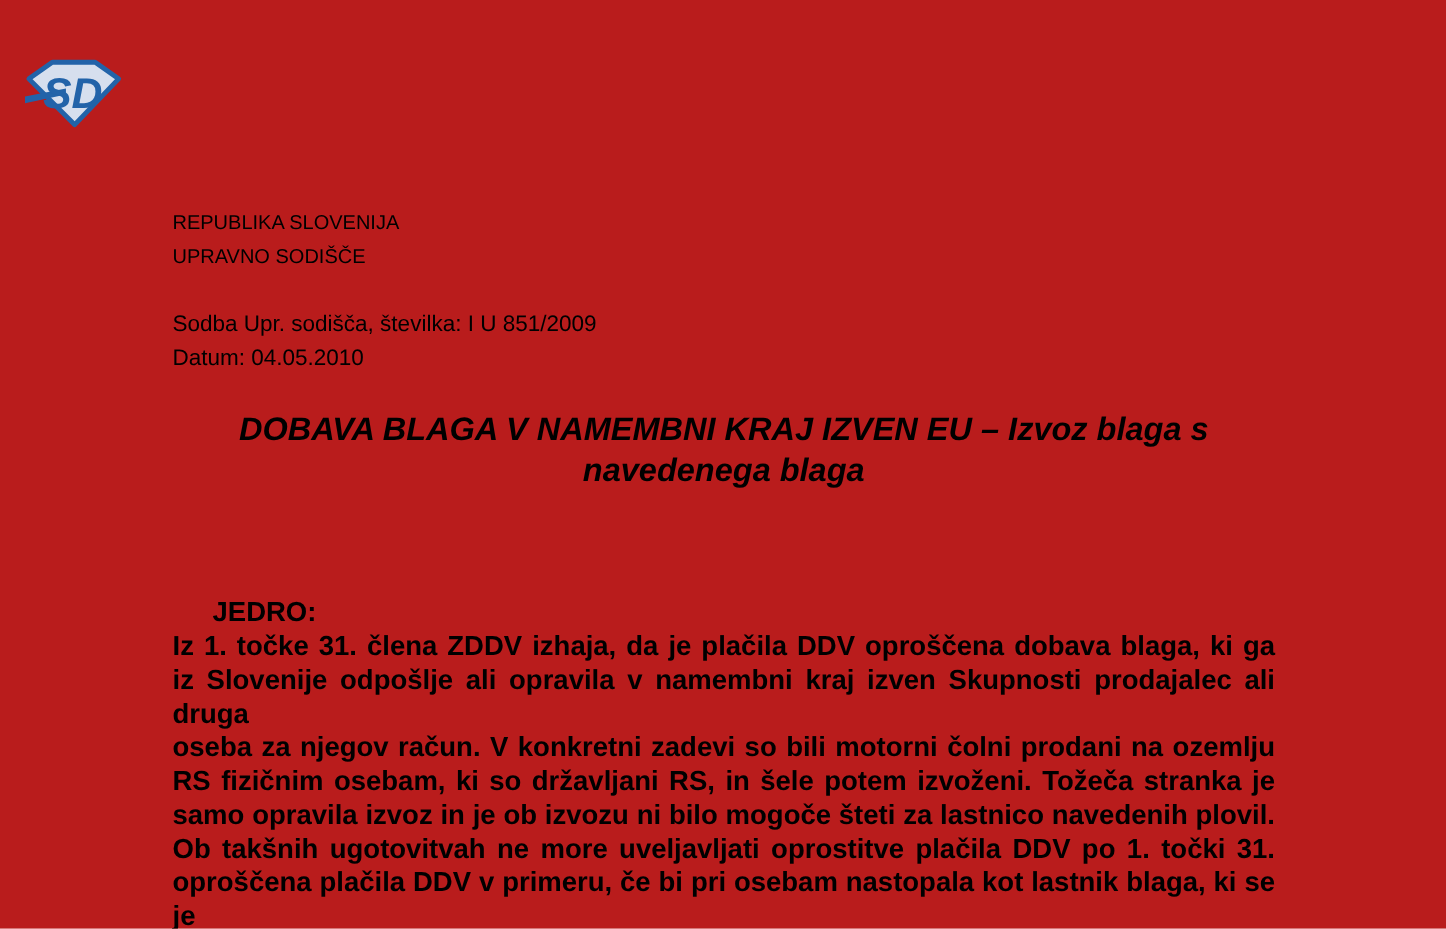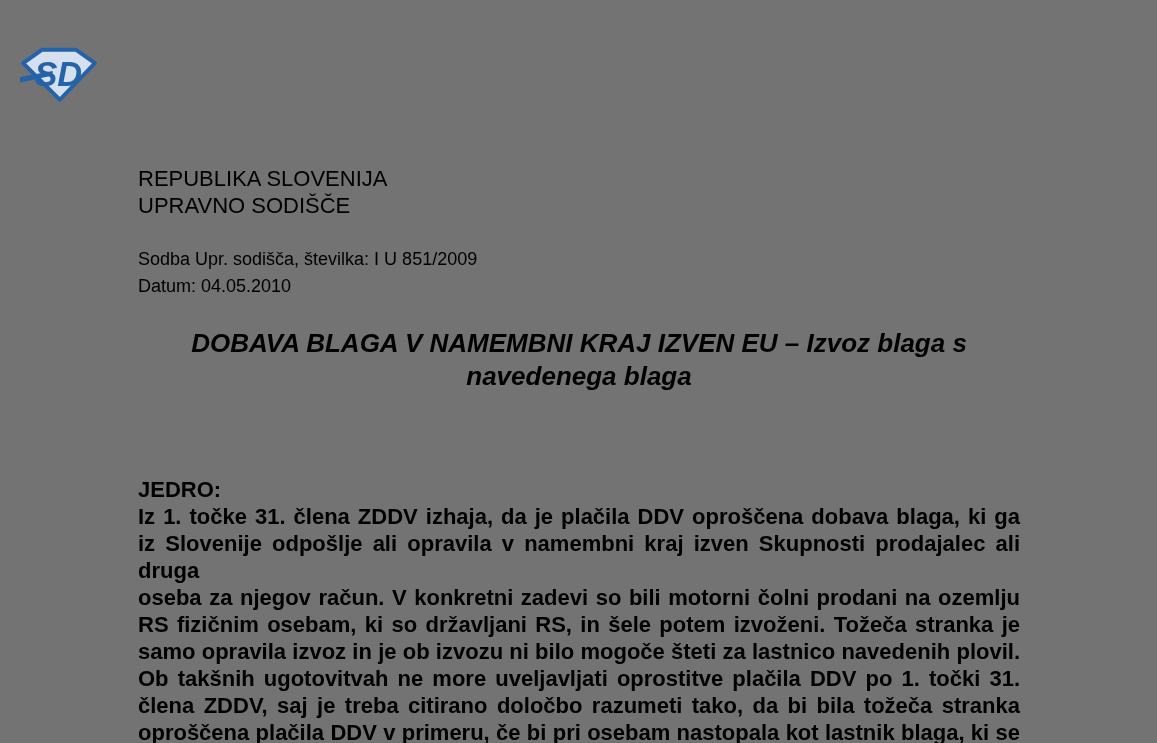--- a/index.html
+++ b/index.html
@@ -4,37 +4,37 @@
 <style>
   html, body {
     margin: 0;
     padding: 0;
     background: #ffffff;
   }
   .page {
     position: relative;
     width: 1157px;
     height: 743px;
-    background: #737373;
+    background: #b91c1c;
     overflow: hidden;
     color: #000000;
     font-family: "Liberation Sans", sans-serif;
   }
   .logo {
     position: absolute;
     left: 20px;
     top: 45px;
     width: 78px;
     height: 58px;
   }
   .court-header {
     position: absolute;
     left: 138px;
     top: 165px;
-    font-size: 22px;
+    font-size: 16px;
     line-height: 27px;
     white-space: nowrap;
   }
   .case-block {
     position: absolute;
     left: 138px;
     top: 246px;
     font-size: 18px;
     line-height: 27px;
     white-space: nowrap;
@@ -53,20 +53,21 @@
   .jedro {
     position: absolute;
     left: 138px;
     top: 476px;
     width: 882px;
     font-size: 22px;
     line-height: 27px;
   }
   .jedro-heading {
     font-weight: bold;
+    margin-left: 32px;
   }
   .jline {
     text-align: justify;
     text-align-last: justify;
     font-weight: bold;
   }
   .jline.last {
     text-align: left;
     text-align-last: left;
   }
@@ -98,18 +99,17 @@
   </div>
 
   <div class="jedro">
     <div class="jedro-heading">JEDRO:</div>
     <div class="jline">Iz 1. točke 31. člena ZDDV izhaja, da je plačila DDV oproščena dobava blaga, ki ga</div>
     <div class="jline">iz Slovenije odpošlje ali opravila v namembni kraj izven Skupnosti prodajalec ali druga</div>
     <div class="jline">oseba za njegov račun. V konkretni zadevi so bili motorni čolni prodani na ozemlju</div>
     <div class="jline">RS fizičnim osebam, ki so državljani RS, in šele potem izvoženi. Tožeča stranka je</div>
     <div class="jline">samo opravila izvoz in je ob izvozu ni bilo mogoče šteti za lastnico navedenih plovil.</div>
     <div class="jline">Ob takšnih ugotovitvah ne more uveljavljati oprostitve plačila DDV po 1. točki 31.</div>
-    <div class="jline">člena ZDDV, saj je treba citirano določbo razumeti tako, da bi bila tožeča stranka</div>
     <div class="jline">oproščena plačila DDV v primeru, če bi pri osebam nastopala kot lastnik blaga, ki se je</div>
     <div class="jline last">izvozilo.</div>
   </div>
 
 </div>
 
 </body></html>

